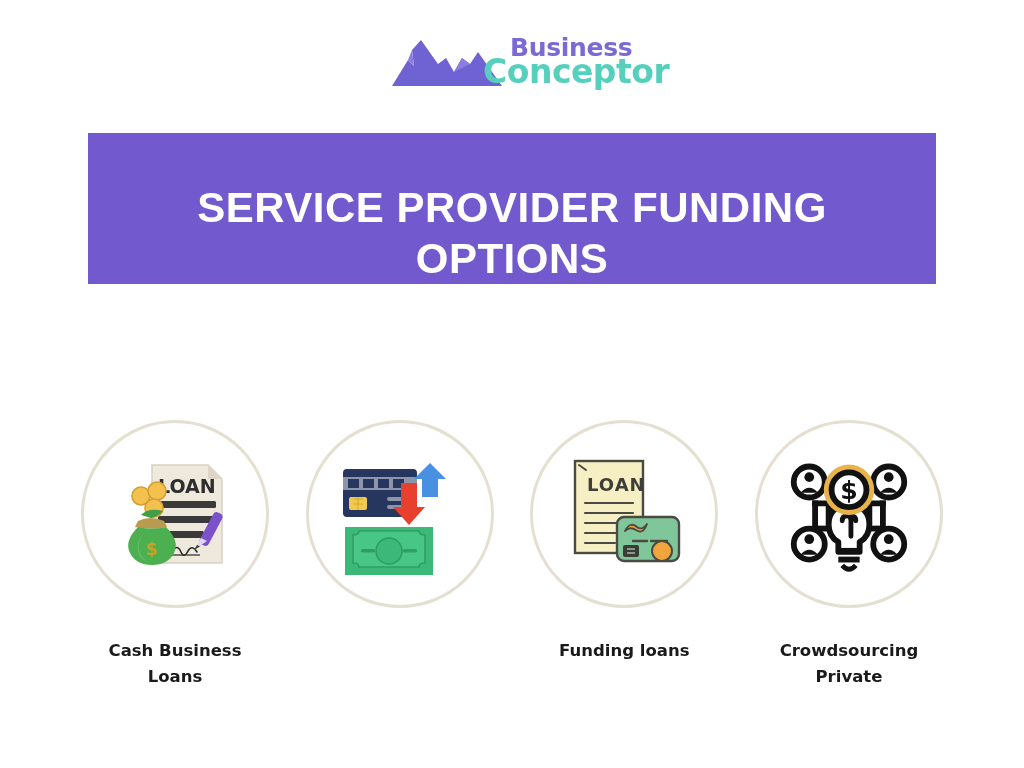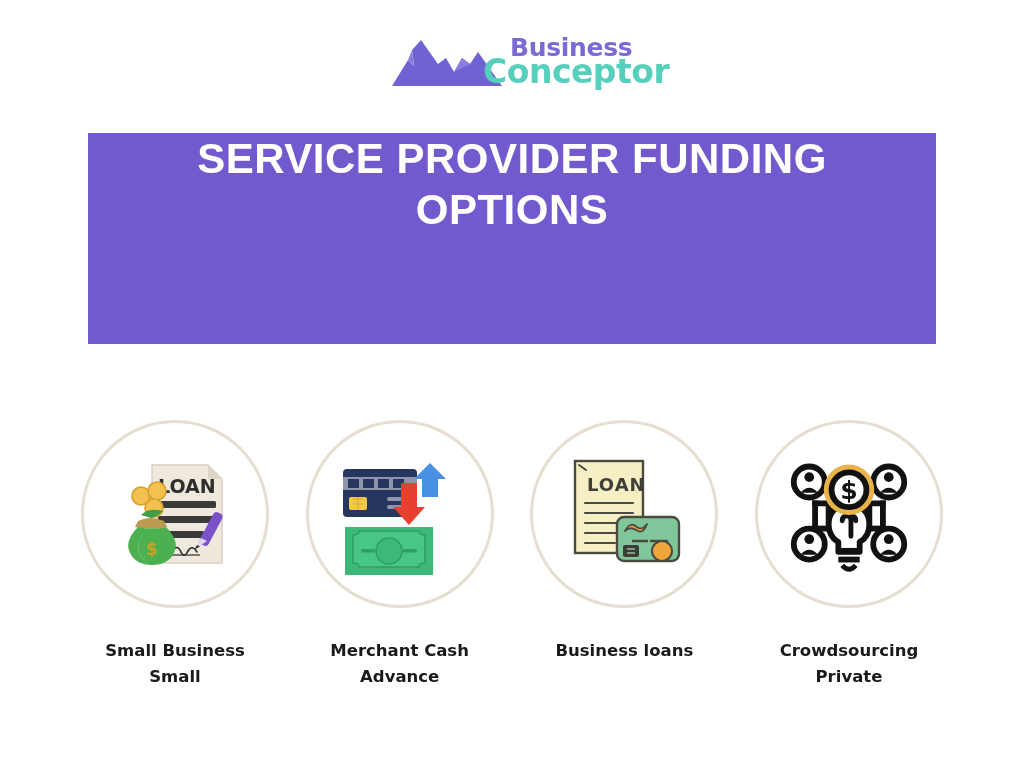--- a/index.html
+++ b/index.html
@@ -53,24 +53,24 @@
     line-height: 1;
     font-family: "DejaVu Sans", sans-serif;
   }
 
   
   #title-banner {
     position: absolute;
     left: 88px;
     top: 133px;
     width: 848px;
-    height: 211px;
+    height: 151px;
     background: #7259ce;
     display: flex;
-    align-items: flex-start;
+    align-items: flex-end;
     justify-content: center;
   }
   #title-banner .banner-title {
     color: #ffffff;
     font-size: 42px;
     font-weight: bold;
     text-align: center;
     line-height: 1.22;
     letter-spacing: 0.5px;
     max-width: 700px;
@@ -158,21 +158,21 @@
         <path d="M28 72 q12 -6 26 0 l3 6 q-16 3 -32 0 z" fill="#b99a4e"></path>
         <path d="M28 78 q-14 14 -8 26 q6 12 22 12 q16 0 22 -12 q6 -12 -8 -26 q-14 3 -28 0 z" fill="#4caf50"></path>
         <path d="M34 84 q-8 10 -4 20 q4 9 12 10 q-12 -2 -14 -12 q-2 -10 6 -18 z" fill="#66c06a"></path>
         <text x="36" y="106" font-family="DejaVu Sans, sans-serif" font-size="17" font-weight="bold" fill="#c9a227">$</text>
 
         <rect x="96" y="62" width="10" height="36" rx="4" fill="#7b52c9" transform="rotate(28 101 80)"></rect>
         <path d="M84 101 l7 -12 l6 3 z" fill="#e0d7ee" transform="rotate(0 88 96)"></path>
         <path d="M84 101 l3 -5 l3 1.5 z" fill="#3b3b3b"></path>
       </svg>
     </div>
-    <div class="option-label">Small Business Small</div>
+    <div class="option-label">Cash Business Loans</div>
   </div>
 
   <div class="option-card">
     <div class="option-circle">
       <svg class="option-icon-svg" width="130" height="130" viewBox="0 0 130 130">
 
         <rect x="8" y="20" width="74" height="48" rx="4" fill="#27365e"></rect>
         <rect x="8" y="28" width="74" height="13" fill="#8e95a9"></rect>
         <rect x="13" y="30" width="11" height="9" fill="#27365e"></rect>
         <rect x="28" y="30" width="11" height="9" fill="#27365e"></rect>
@@ -187,21 +187,20 @@
         <path d="M66 34 H82 V58 H90 L74 76 L58 58 H66 Z" fill="#e8402f"></path>
 
         <rect x="10" y="78" width="88" height="48" fill="#3cb878"></rect>
         <path d="M18 84 h72 v36 h-72 z" fill="none"></path>
         <path d="M18 86 q6 0 6 -4 h60 q0 4 6 4 v28 q-6 0 -6 4 h-60 q0 -4 -6 -4 z" fill="#48c685" stroke="#2f9e62" stroke-width="1.6"></path>
         <circle cx="54" cy="102" r="13" fill="#3cb878" stroke="#2f9e62" stroke-width="1.6"></circle>
         <rect x="26" y="100" width="14" height="3.5" rx="1.5" fill="#2f9e62"></rect>
         <rect x="68" y="100" width="14" height="3.5" rx="1.5" fill="#2f9e62"></rect>
       </svg>
     </div>
-    <div class="option-label">Merchant Cash Advance</div>
   </div>
 
   <div class="option-card">
     <div class="option-circle">
       <svg class="option-icon-svg" width="130" height="130" viewBox="0 0 130 130">
 
         <rect x="16" y="12" width="68" height="92" fill="#f6efc4" stroke="#4a4a42" stroke-width="2.4"></rect>
         <path d="M20 16 l7 5" stroke="#4a4a42" stroke-width="2" fill="none" stroke-linecap="round"></path>
         <text x="28" y="42" font-family="DejaVu Sans, sans-serif" font-size="18" font-weight="bold" fill="#3f3f38" letter-spacing="1">LOAN</text>
         <g stroke="#4a4a42" stroke-width="2.2" stroke-linecap="round">
@@ -213,21 +212,21 @@
         </g>
 
         <rect x="58" y="68" width="62" height="44" rx="7" fill="#7fc79a" stroke="#4a4a42" stroke-width="2.4"></rect>
         <path d="M66 82 q5 -10 12 -4 q5 4 10 -3 q-4 11 -11 6 q-6 -4 -11 1 z" fill="#f0a63c" stroke="#4a4a42" stroke-width="1.8" stroke-linejoin="round"></path>
         <path d="M74 92 h14 M92 92 h16" stroke="#4a4a42" stroke-width="2.4" stroke-linecap="round"></path>
         <rect x="64" y="96" width="16" height="12" rx="2" fill="#3c3c36"></rect>
         <path d="M68 100 h8 M68 104 h8" stroke="#9fb8a7" stroke-width="1.4"></path>
         <circle cx="103" cy="102" r="10" fill="#f0a63c" stroke="#4a4a42" stroke-width="2"></circle>
       </svg>
     </div>
-    <div class="option-label">Business loans</div>
+    <div class="option-label">Funding loans</div>
   </div>
 
   <div class="option-card">
     <div class="option-circle">
       <svg class="option-icon-svg" width="126" height="126" viewBox="0 0 130 130">
 
         <g fill="none" stroke="#111111" stroke-width="6" stroke-linecap="square">
           <path d="M30 54 h14 v18"></path>
           <path d="M100 54 h-14 v18"></path>
           <path d="M30 54 v26"></path>

